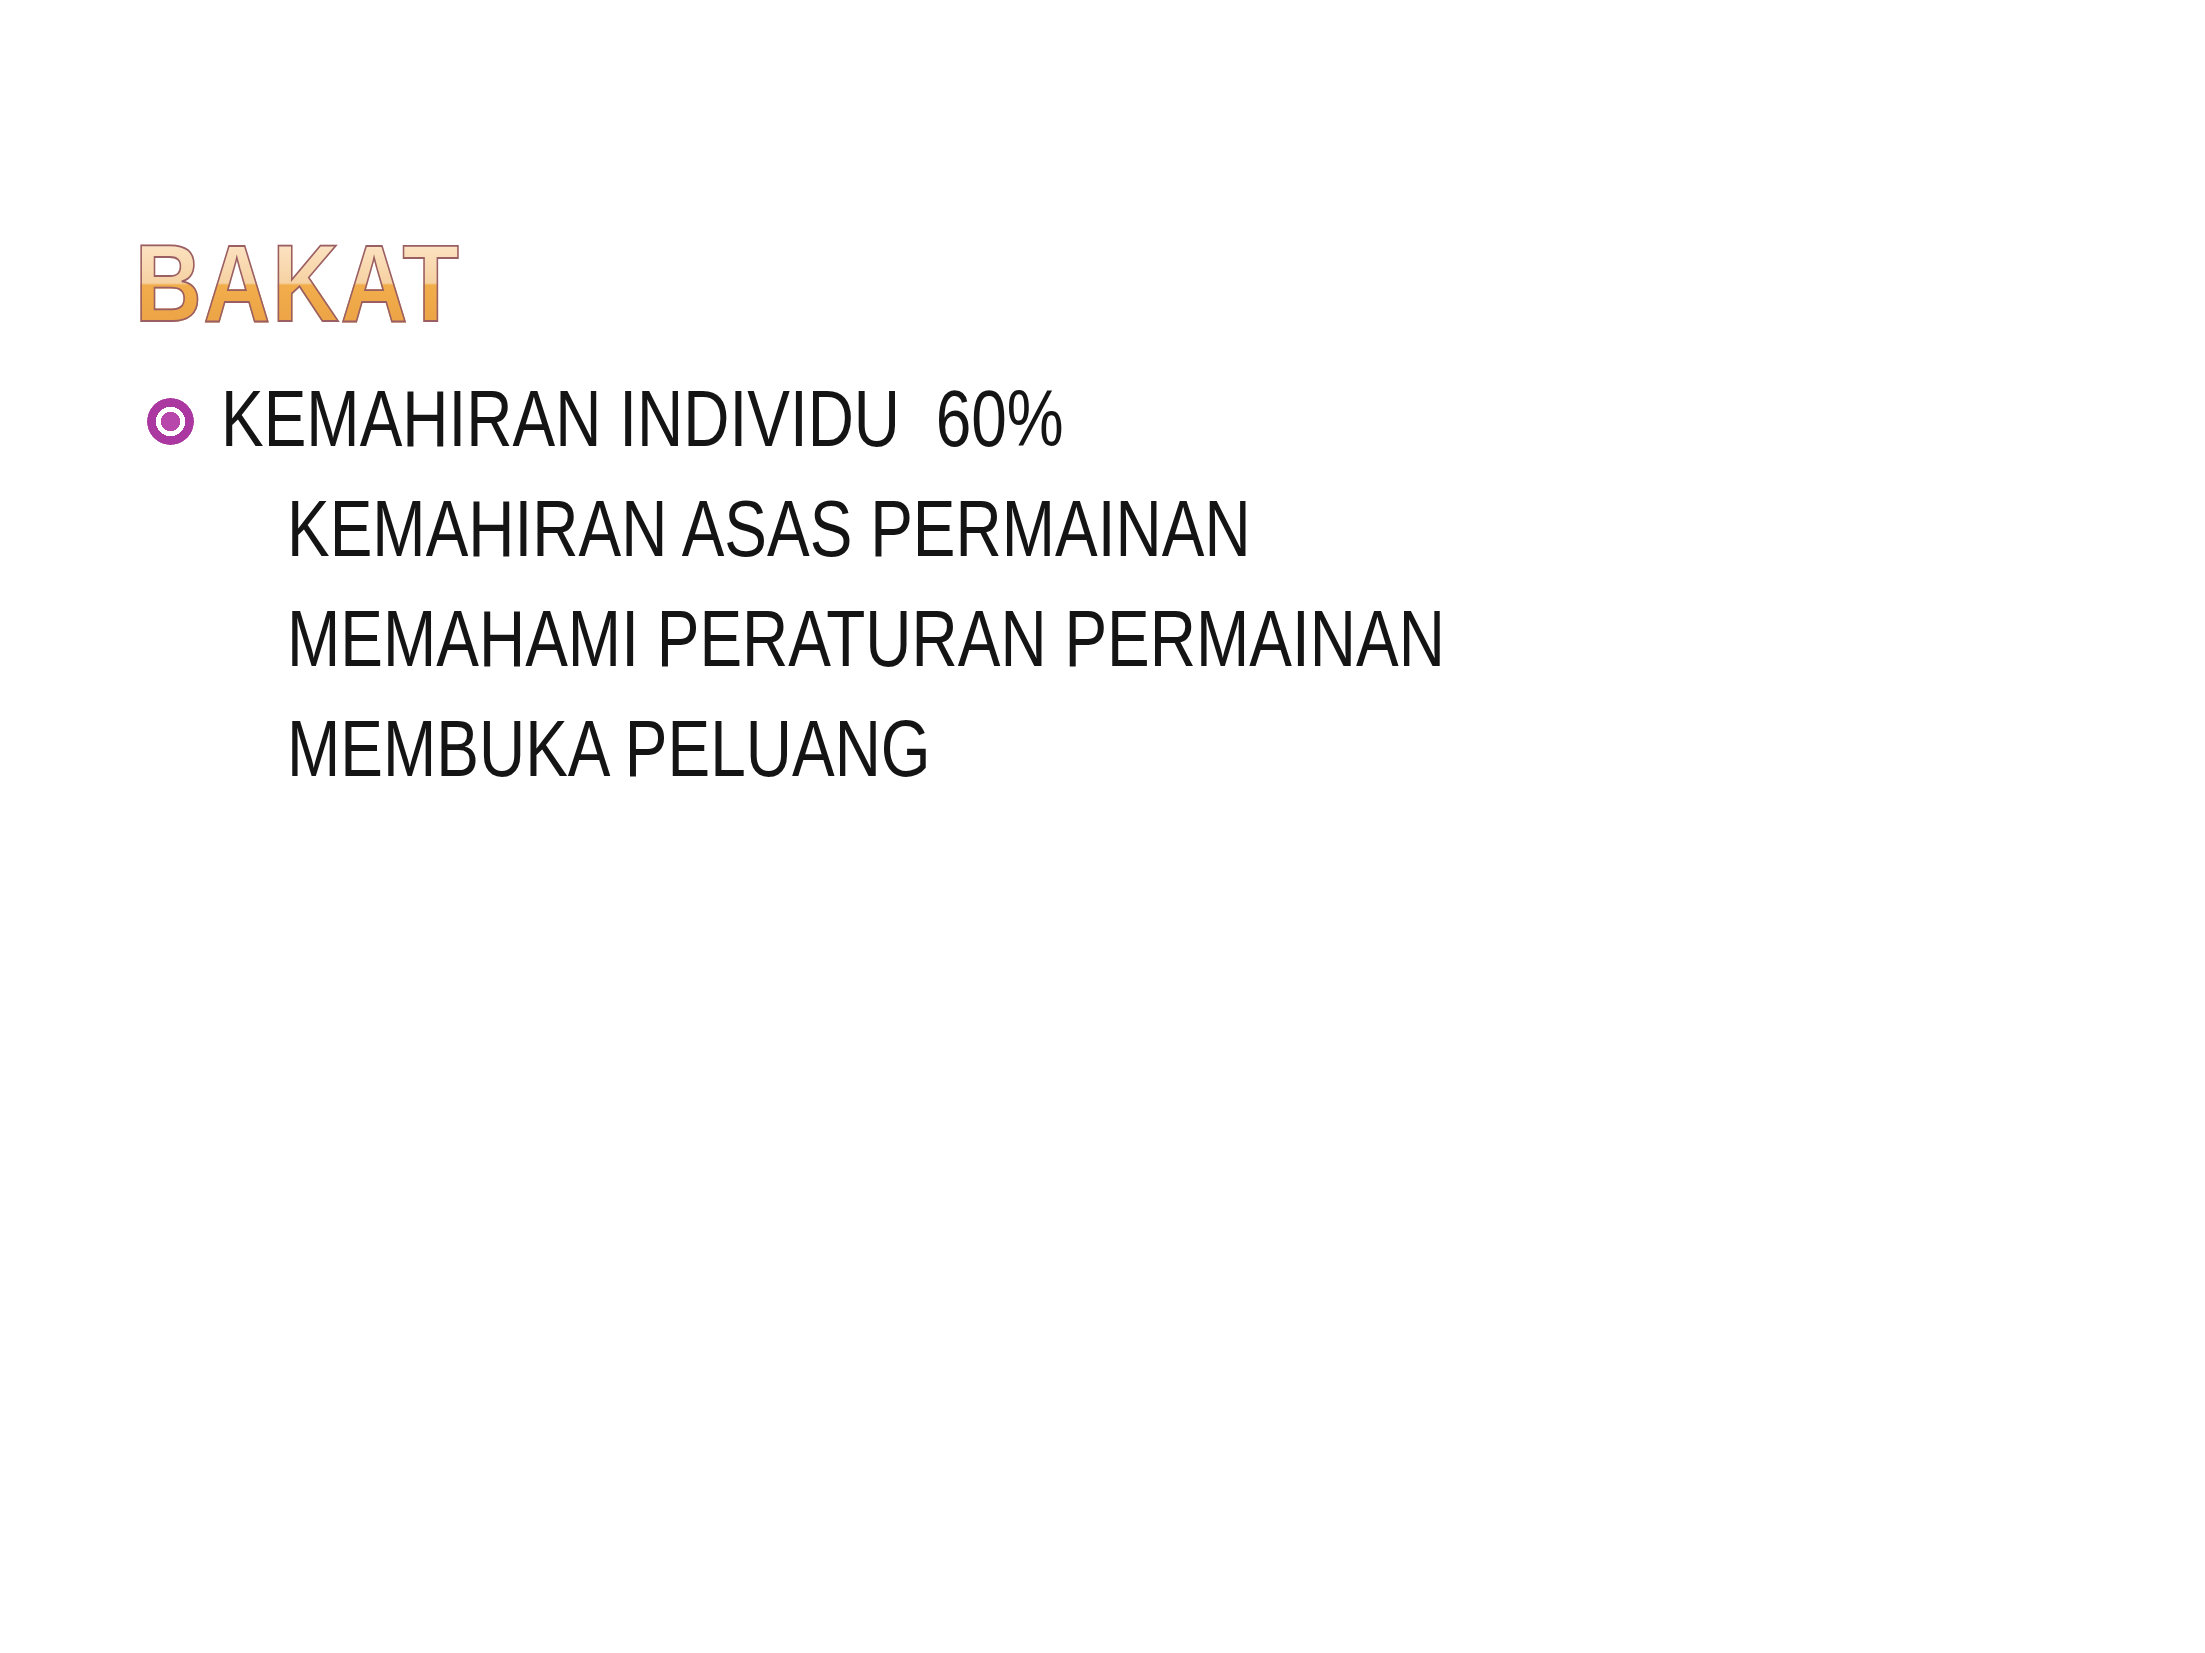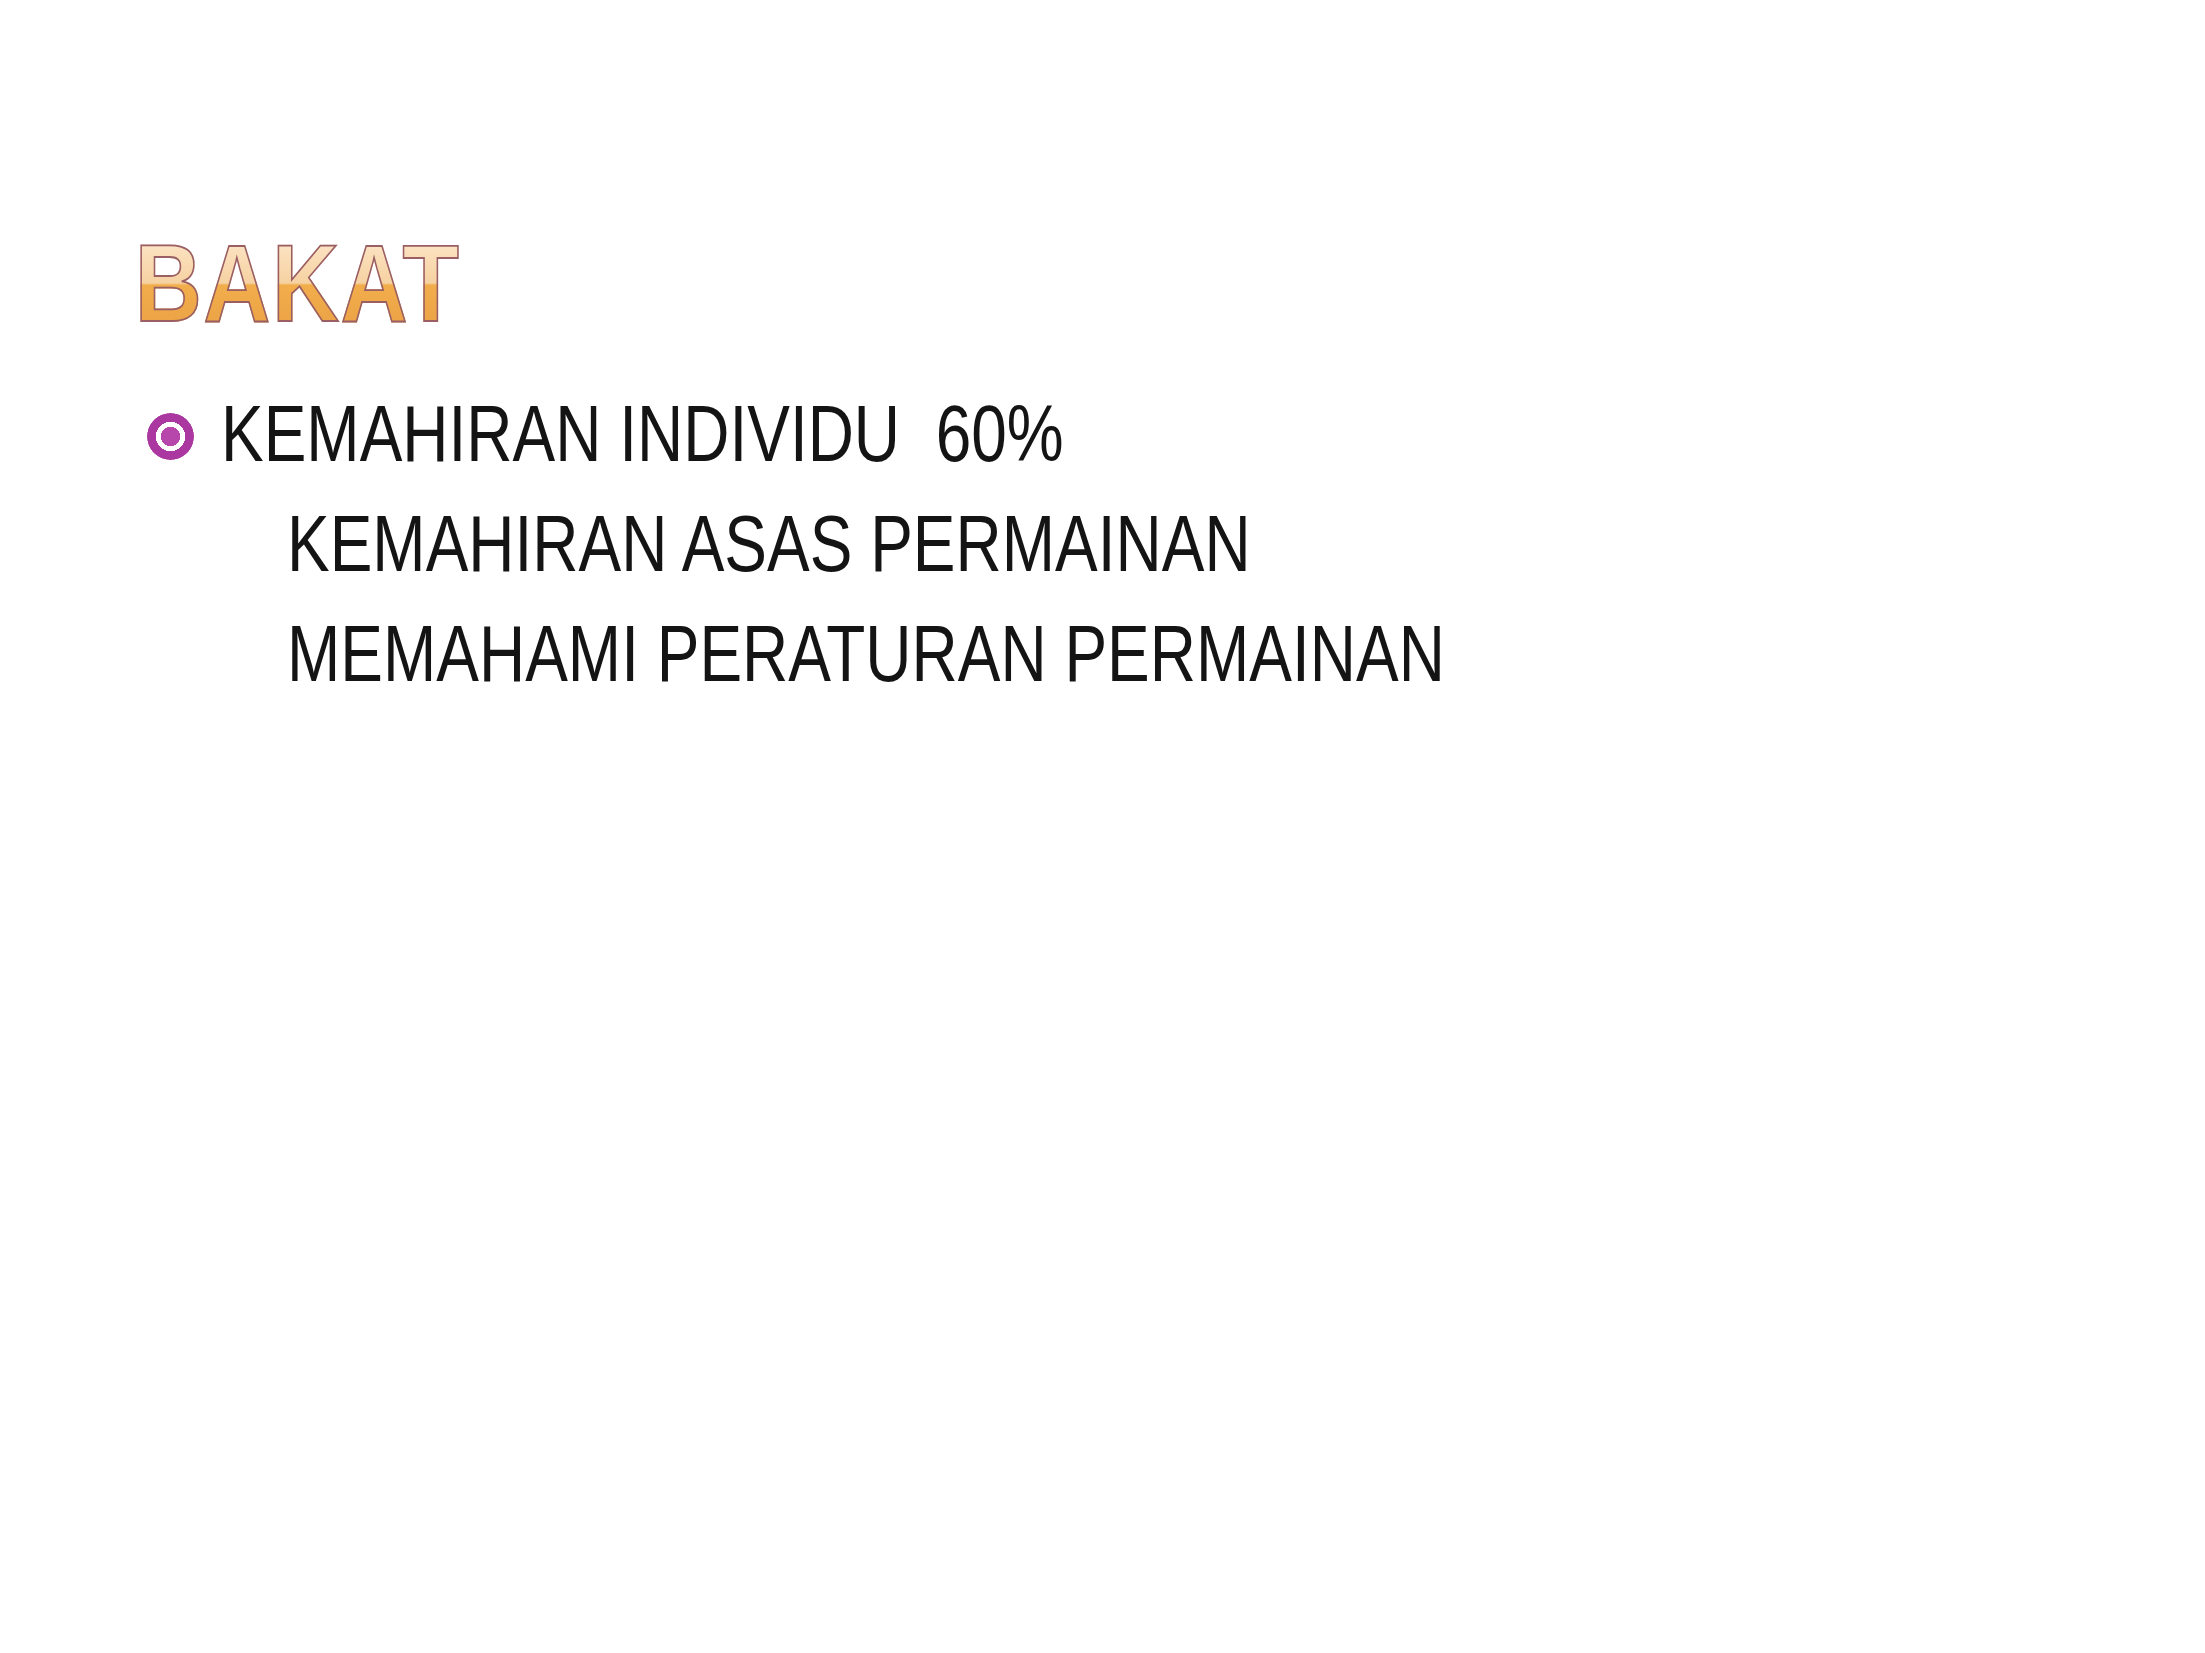--- a/index.html
+++ b/index.html
@@ -27,21 +27,21 @@
       #f2ad4b 52%, #eca446 85%, #f0ab55 100%);
     -webkit-background-clip:text;
     background-clip:text;
     color:transparent;
     -webkit-text-stroke:1.8px #9a5e65;
   }
 
   
   .content{
     position:absolute;
-    left:221px; top:379px;
+    left:221px; top:364px;
     width:1691px;
     color:#141414;
   }
   .line{
     position:relative;
     height:110px;
     line-height:110px;
     white-space:pre;
   }
   .line .txt{
@@ -105,18 +105,19 @@
 <body>
 
 <div class="slide">
 
   <h1 class="title">BAKAT</h1>
 
   <div class="content" id="bullet-list">
       <div class="line lv1"><span class="bullet"></span><span class="txt">KEMAHIRAN INDIVIDU  60%</span></div>
       <div class="line lv2"><span class="txt">KEMAHIRAN ASAS PERMAINAN</span></div>
       <div class="line lv2"><span class="txt">MEMAHAMI PERATURAN PERMAINAN</span></div>
+      <div class="line lv2"><span class="txt">MEMBUKA PELUANG</span></div>
     </div>
 
   <div class="band"></div>
 
 </div>
 
 
 </body></html>

